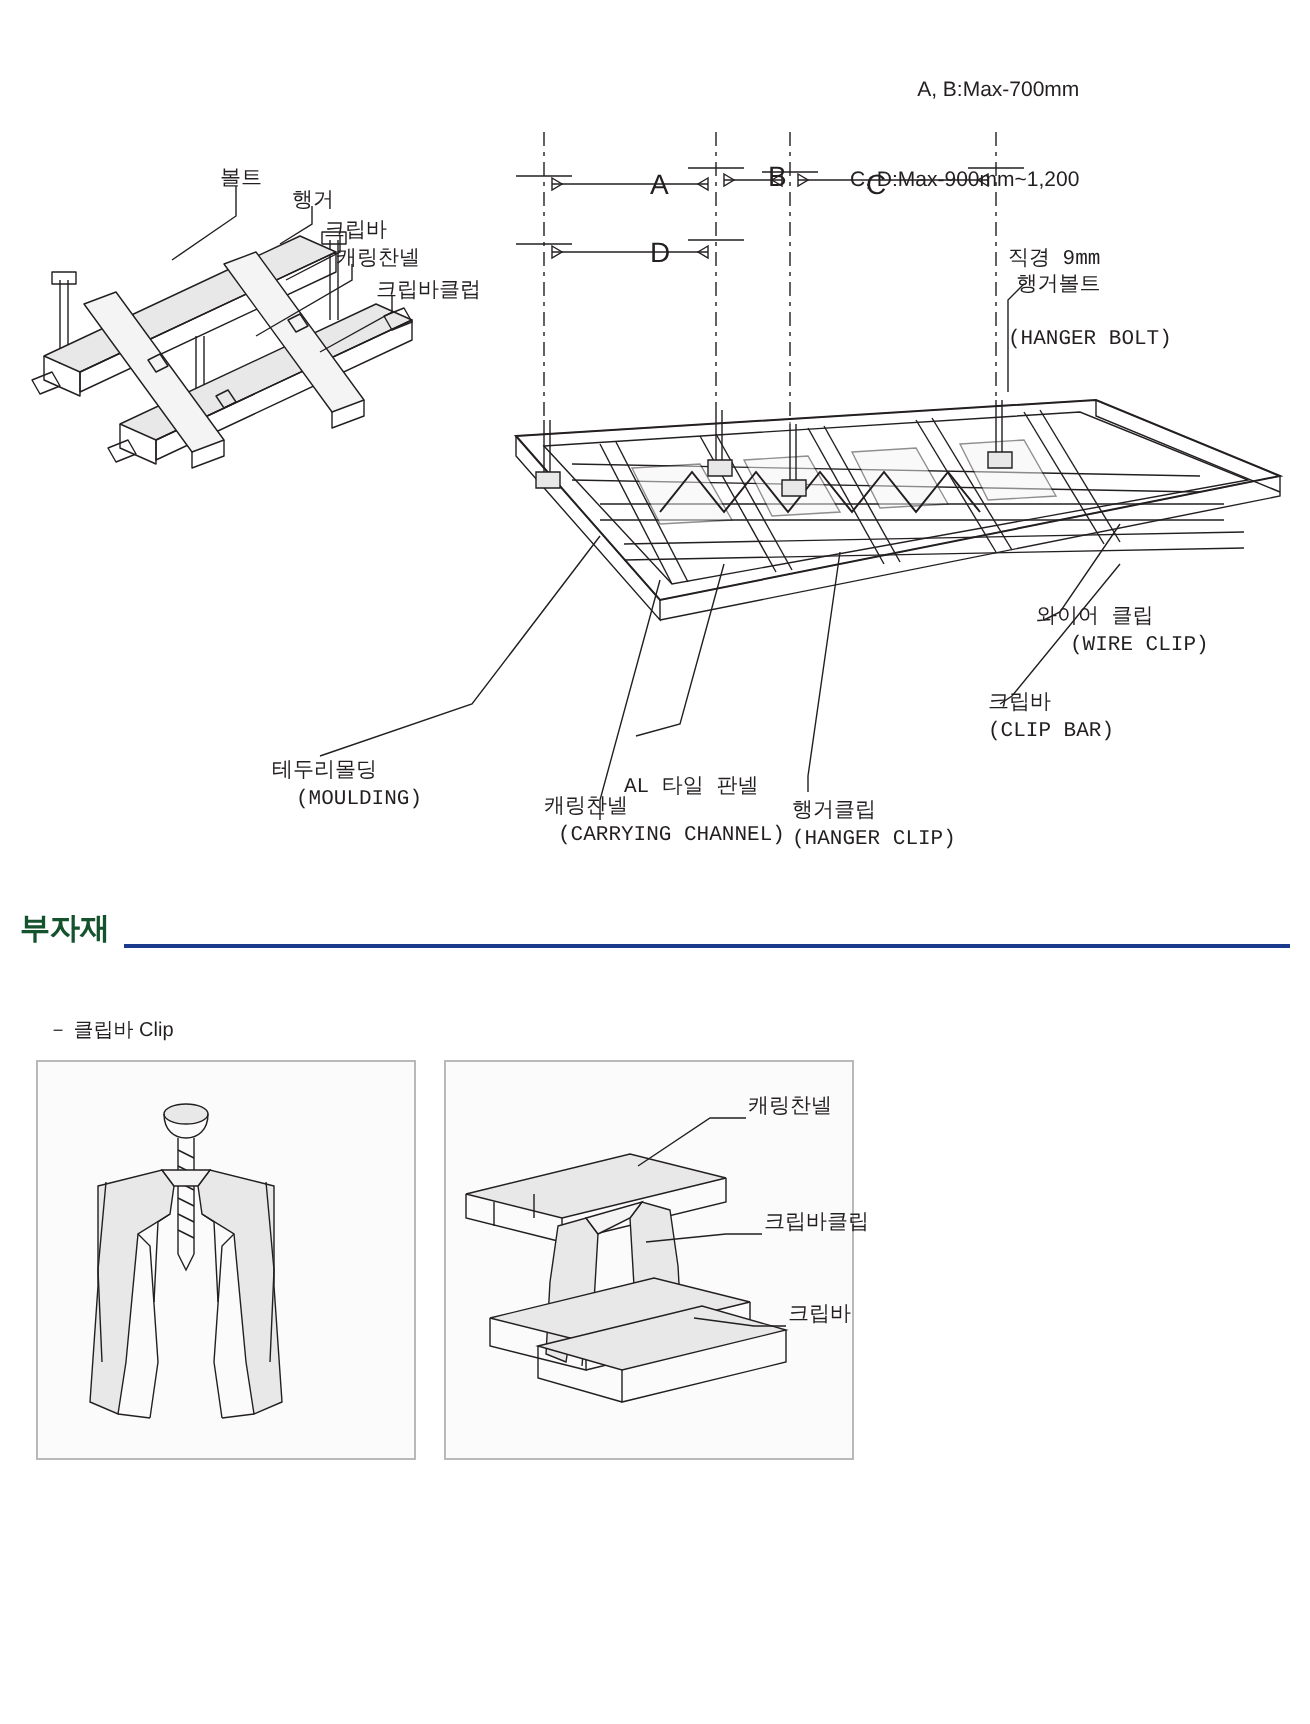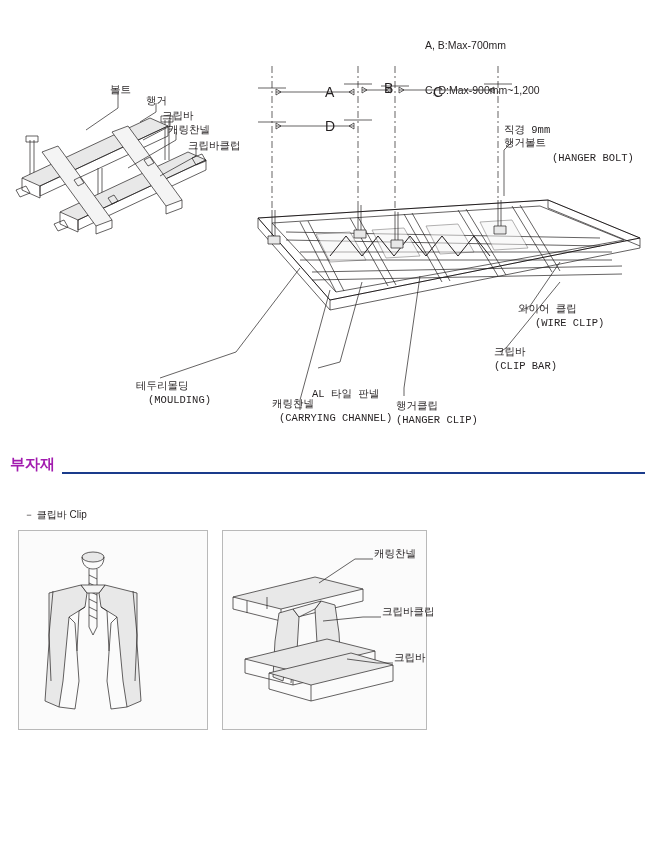--- a/index.html
+++ b/index.html
@@ -12,20 +12,21 @@
     height: 862px;
     position: relative;
     font-family: "Liberation Sans", sans-serif;
     color: #231f20;
     overflow: hidden;
   }
   .page {
     position: relative;
     width: 655px;
     height: 862px;
+    text-align: right;
   }
   .abs { position: absolute; }
 
   
   .spec-note {
     left: 425px;
     top: 8px;
     font-size: 10.5px;
     line-height: 15px;
     white-space: pre;
@@ -44,21 +45,21 @@
     font-size: 14px;
     font-family: "Liberation Sans", sans-serif;
   }
 
   
   .section-head {
     left: 10px;
     top: 455px;
     font-size: 15px;
     font-weight: bold;
-    color: #a21caf;
+    color: #14532d;
   }
   .section-rule {
     left: 62px;
     top: 472px;
     width: 583px;
     height: 2px;
     background: #1a3b8b;
   }
   .sub-head {
     left: 24px;
@@ -246,21 +247,21 @@
   <div class="abs dimletter" style="left:325px;top:118px;">D</div>
 
   <div class="abs label" style="left:110px;top:84px;">볼트</div>
   <div class="abs label" style="left:146px;top:95px;">행거</div>
   <div class="abs label" style="left:162px;top:110px;">크립바</div>
   <div class="abs label" style="left:168px;top:124px;">캐링찬넬</div>
   <div class="abs label" style="left:188px;top:140px;">크립바클럽</div>
 
   <div class="abs label" style="left:504px;top:124px;">직경 9mm
 행거볼트</div>
-  <div class="abs label" style="left:504px;top:152px;padding-left:48px;">(HANGER BOLT)</div>
+  <div class="abs label" style="left:504px;top:164px;">(HANGER BOLT)</div>
 
   <div class="abs label" style="left:518px;top:303px;">와이어 클립</div>
   <div class="abs label" style="left:535px;top:317px;">(WIRE CLIP)</div>
 
   <div class="abs label" style="left:494px;top:346px;">크립바</div>
   <div class="abs label" style="left:494px;top:360px;">(CLIP BAR)</div>
 
   <div class="abs label" style="left:136px;top:380px;">테두리몰딩</div>
   <div class="abs label" style="left:148px;top:394px;">(MOULDING)</div>
 

